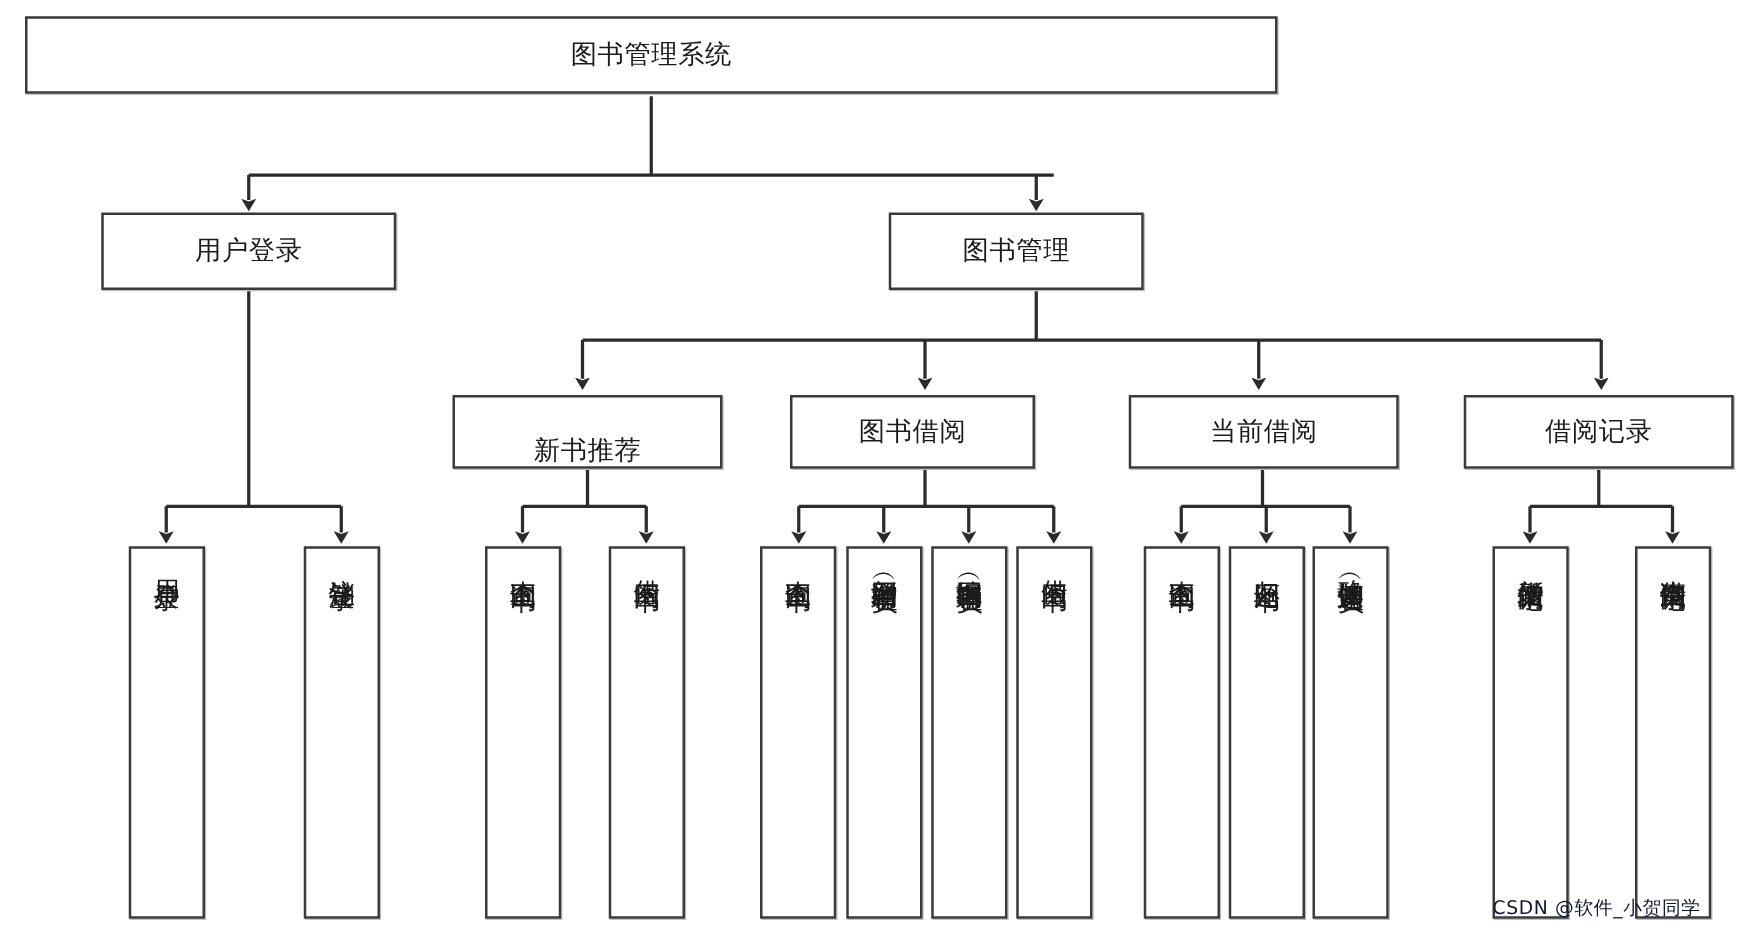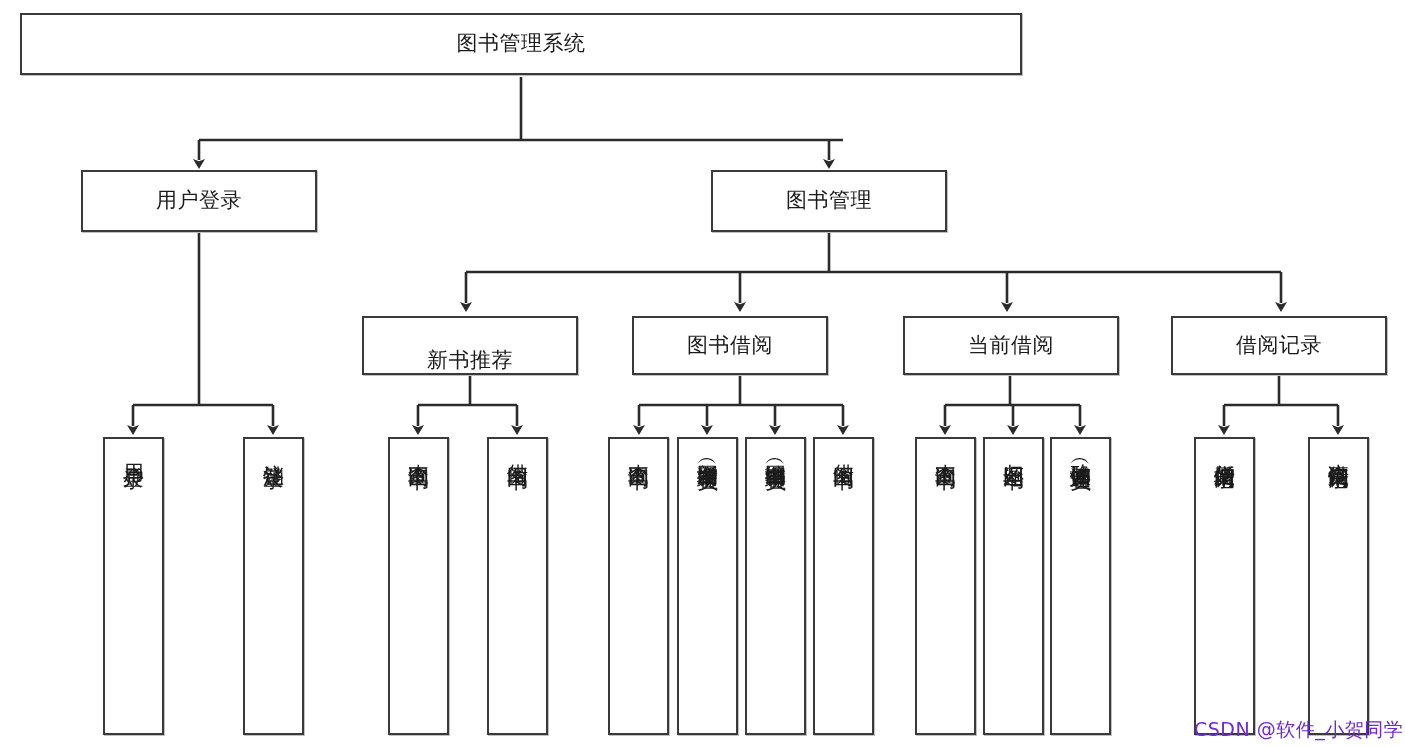--- a/index.html
+++ b/index.html
@@ -61,22 +61,22 @@
     font-size: 21px;
     line-height: 1.24;
     letter-spacing: 2px;
     white-space: nowrap;
   }
   .node.vert.tall .label {
     letter-spacing: 1px;
   }
   .watermark {
     position: absolute;
-    font-size: 19px;
-    color: #6d28d9;
+    font-size: 15px;
+    color: #0f172a;
     white-space: nowrap;
     letter-spacing: 0.5px;
   }
 </style>
 </head>
 <body>
 
 <div id="canvas">
 
   <svg id="edges" viewBox="0 0 1405 747">
@@ -129,21 +129,21 @@
     </g>
   </svg>
 
   <div class="node root horiz" style="left:20px; top:13px; width:1002px; height:62px;">
     <span class="label">图书管理系统</span>
   </div>
 
   <div class="node horiz" style="left:81px; top:170px; width:236px; height:62px;">
     <span class="label">用户登录</span>
   </div>
-  <div class="node horiz" style="left:711px; top:170px; width:236px; height:62px;">
+  <div class="node horiz" style="left:711px; top:170px; width:204px; height:62px;">
     <span class="label">图书管理</span>
   </div>
 
   <div class="node horiz" style="left:362px; top:316px; width:216px; height:59px;align-items:flex-end;">
     <span class="label">新书推荐</span>
   </div>
   <div class="node horiz" style="left:632px; top:316px; width:196px; height:59px;">
     <span class="label">图书借阅</span>
   </div>
   <div class="node horiz" style="left:1171px; top:316px; width:216px; height:59px;">

